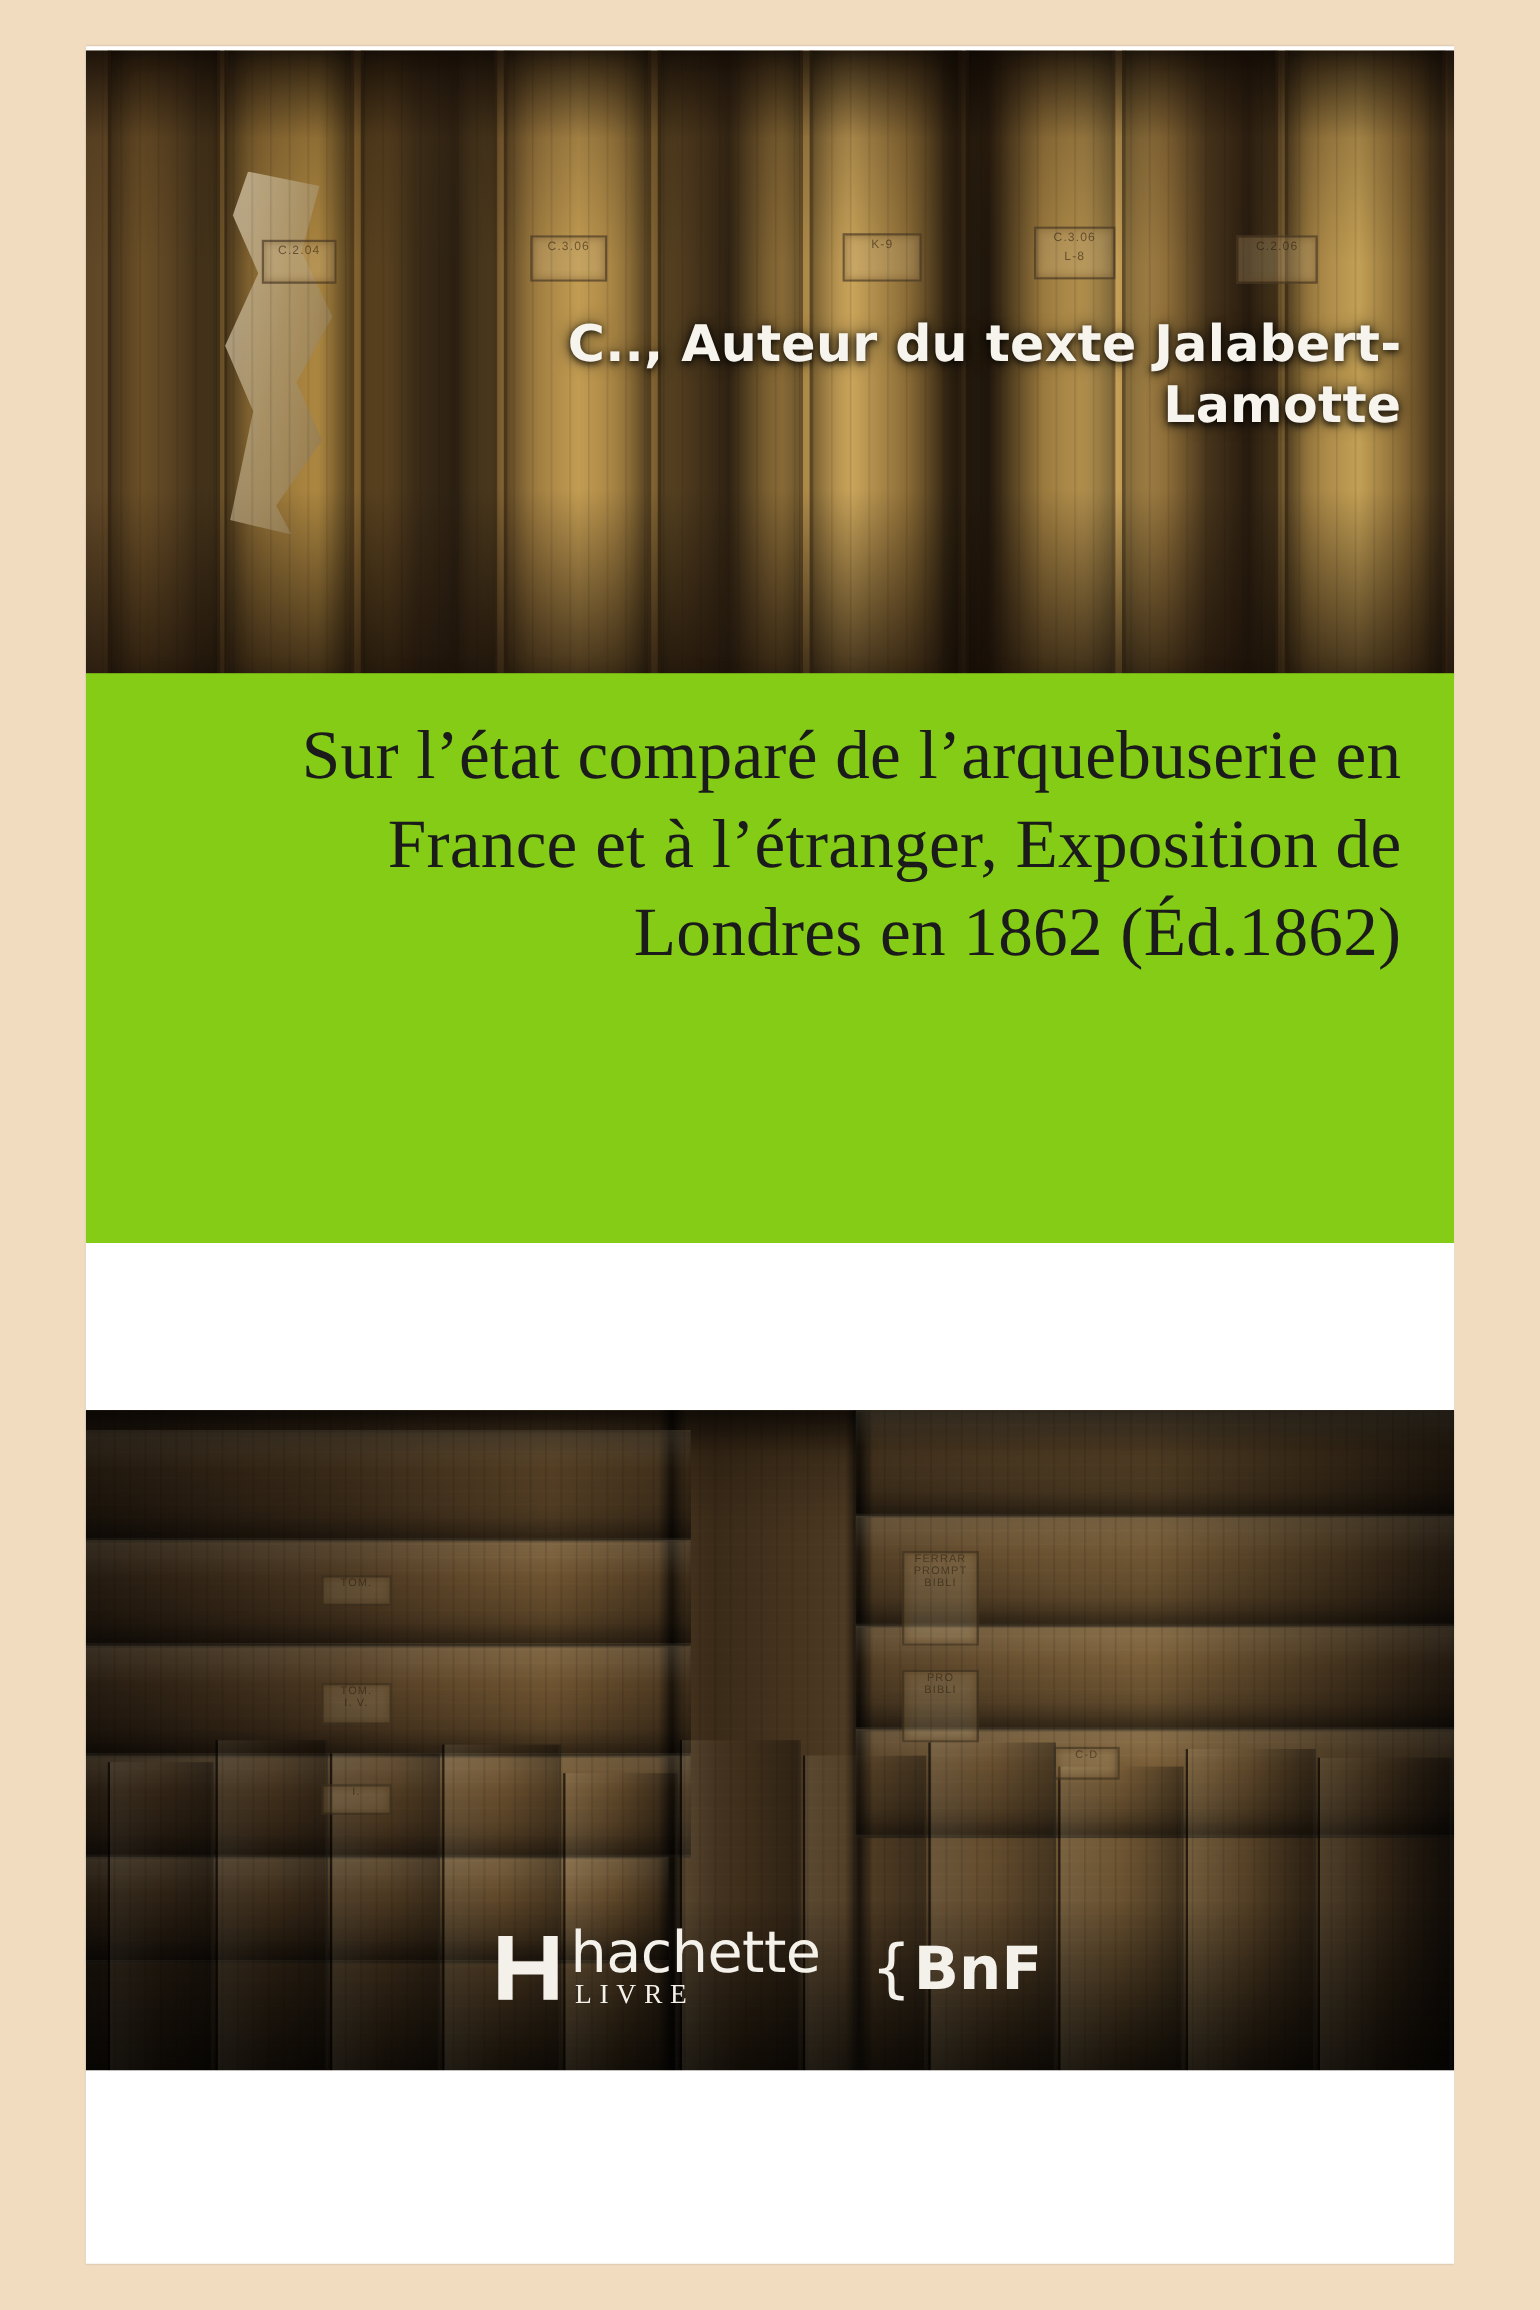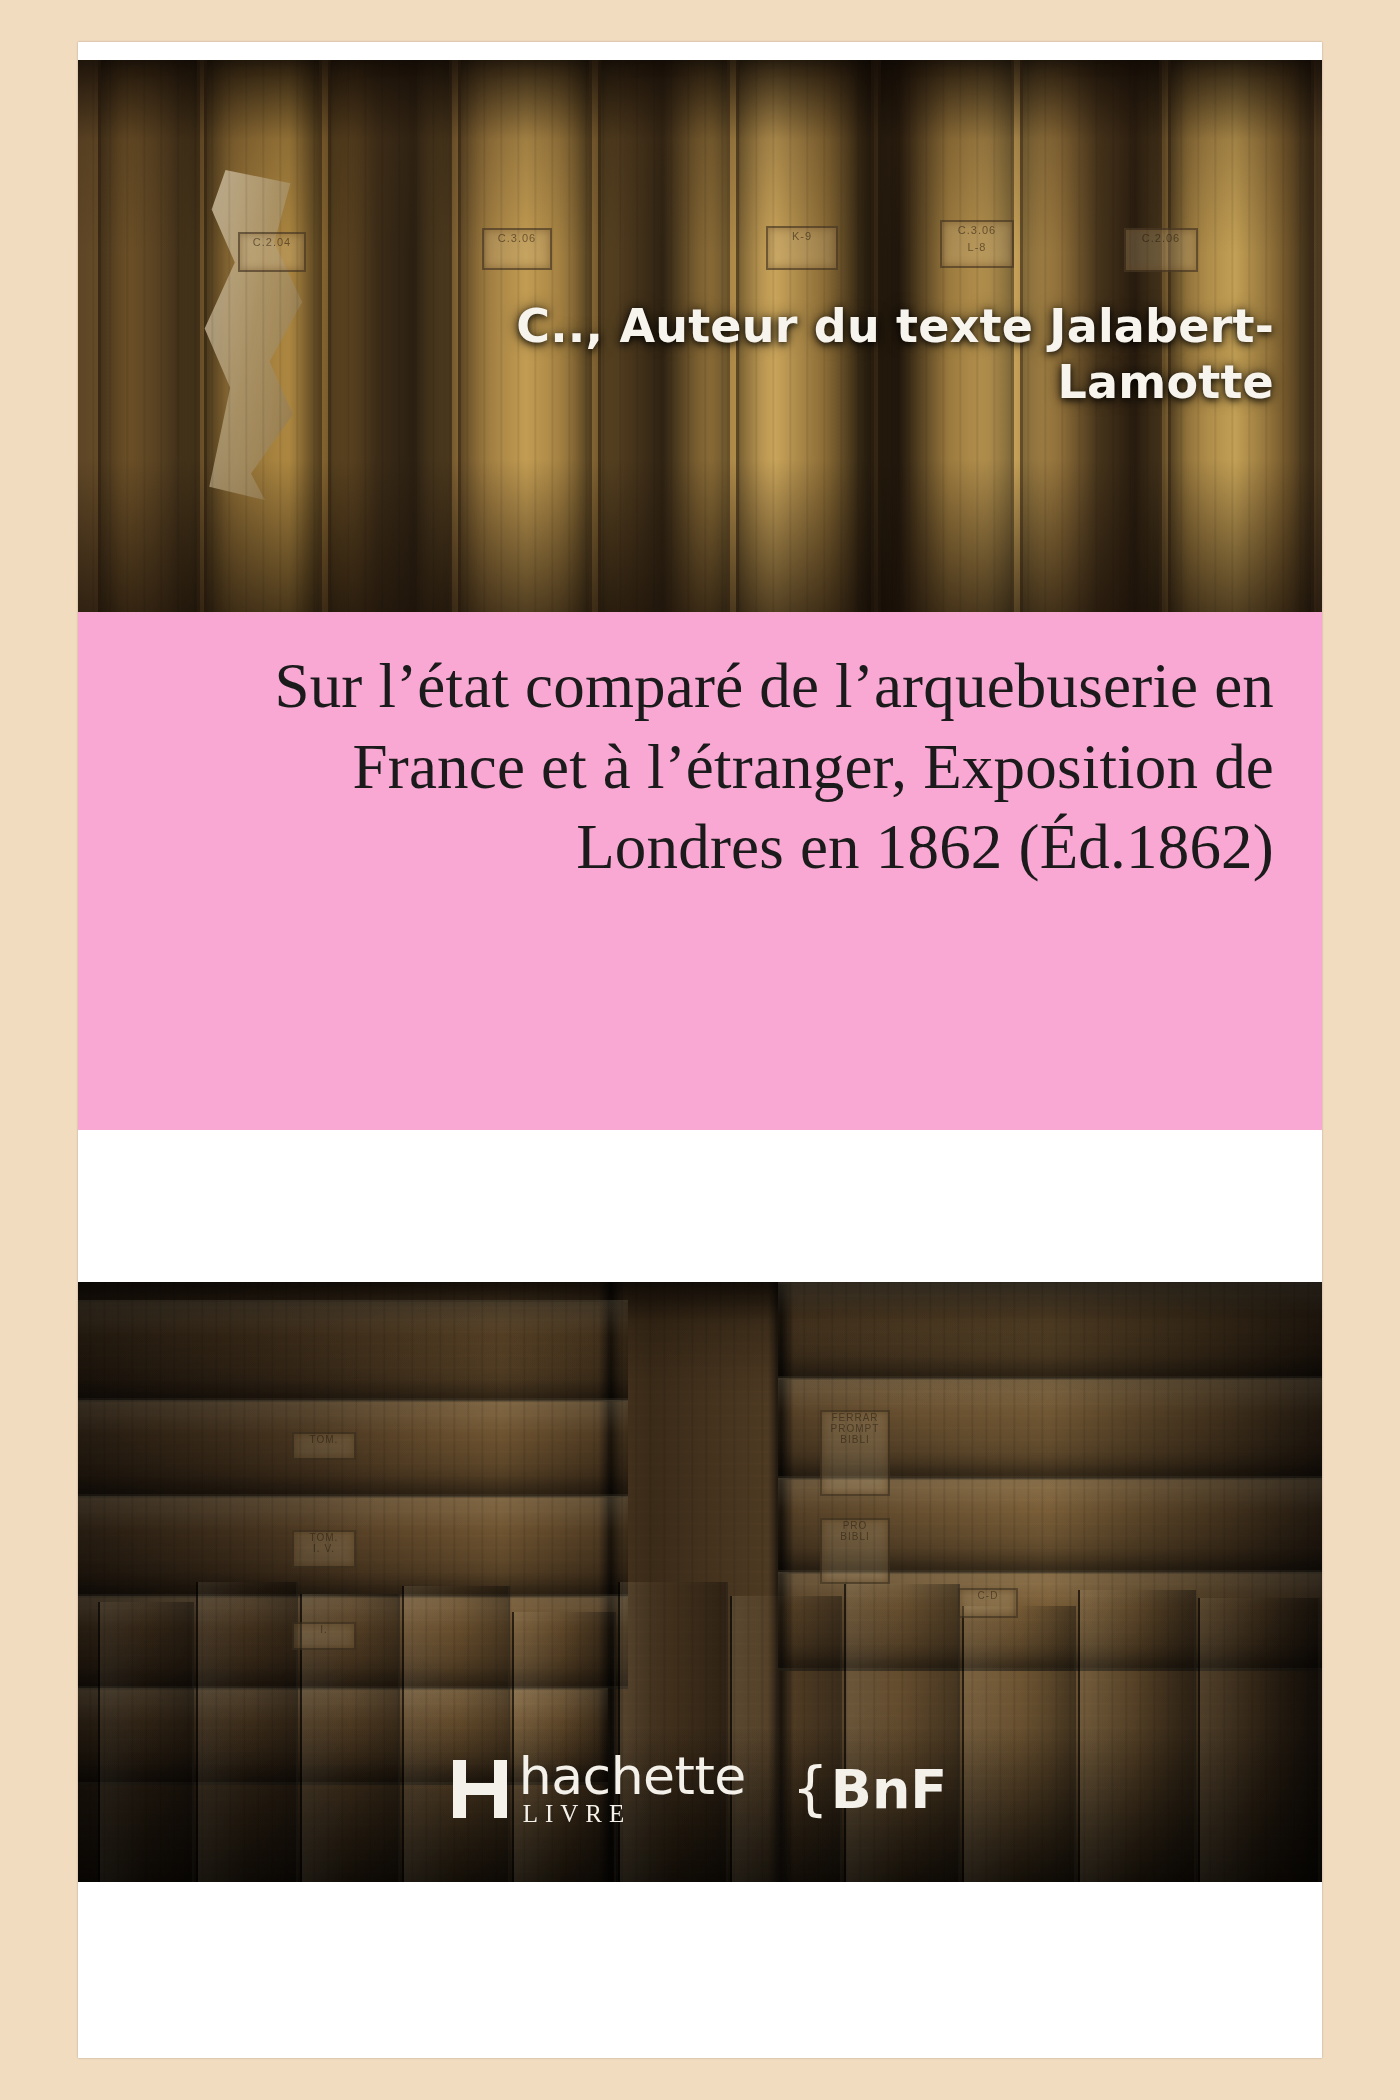--- a/index.html
+++ b/index.html
@@ -19,21 +19,21 @@
     height: 2016px;
     background: #ffffff;
     overflow: hidden;
     box-shadow: 0 0 2px rgba(0,0,0,0.25);
   }
 
   
   .photo-top {
     position: absolute;
     left: 0;
-    top: 18px;
+    top: 4px;
     width: 100%;
     height: 570px;
     overflow: hidden;
     background: #4a3723;
   }
   .photo-top .base {
     position: absolute;
     inset: 0;
     background:
       linear-gradient(180deg, rgba(20,12,6,0.85) 0%, rgba(60,40,20,0.25) 14%, rgba(0,0,0,0) 34%),
@@ -111,21 +111,21 @@
     letter-spacing: 0.2px;
   }
 
   
   .title-panel {
     position: absolute;
     left: 0;
     top: 570px;
     width: 100%;
     height: 518px;
-    background: #f9a8d4;
+    background: #84cc16;
     display: flex;
     align-items: flex-start;
     justify-content: center;
   }
   .title-text {
     font-family: "Liberation Serif", serif;
     font-size: 63px;
     line-height: 1.28;
     color: #1b1b1b;
     text-align: right;

